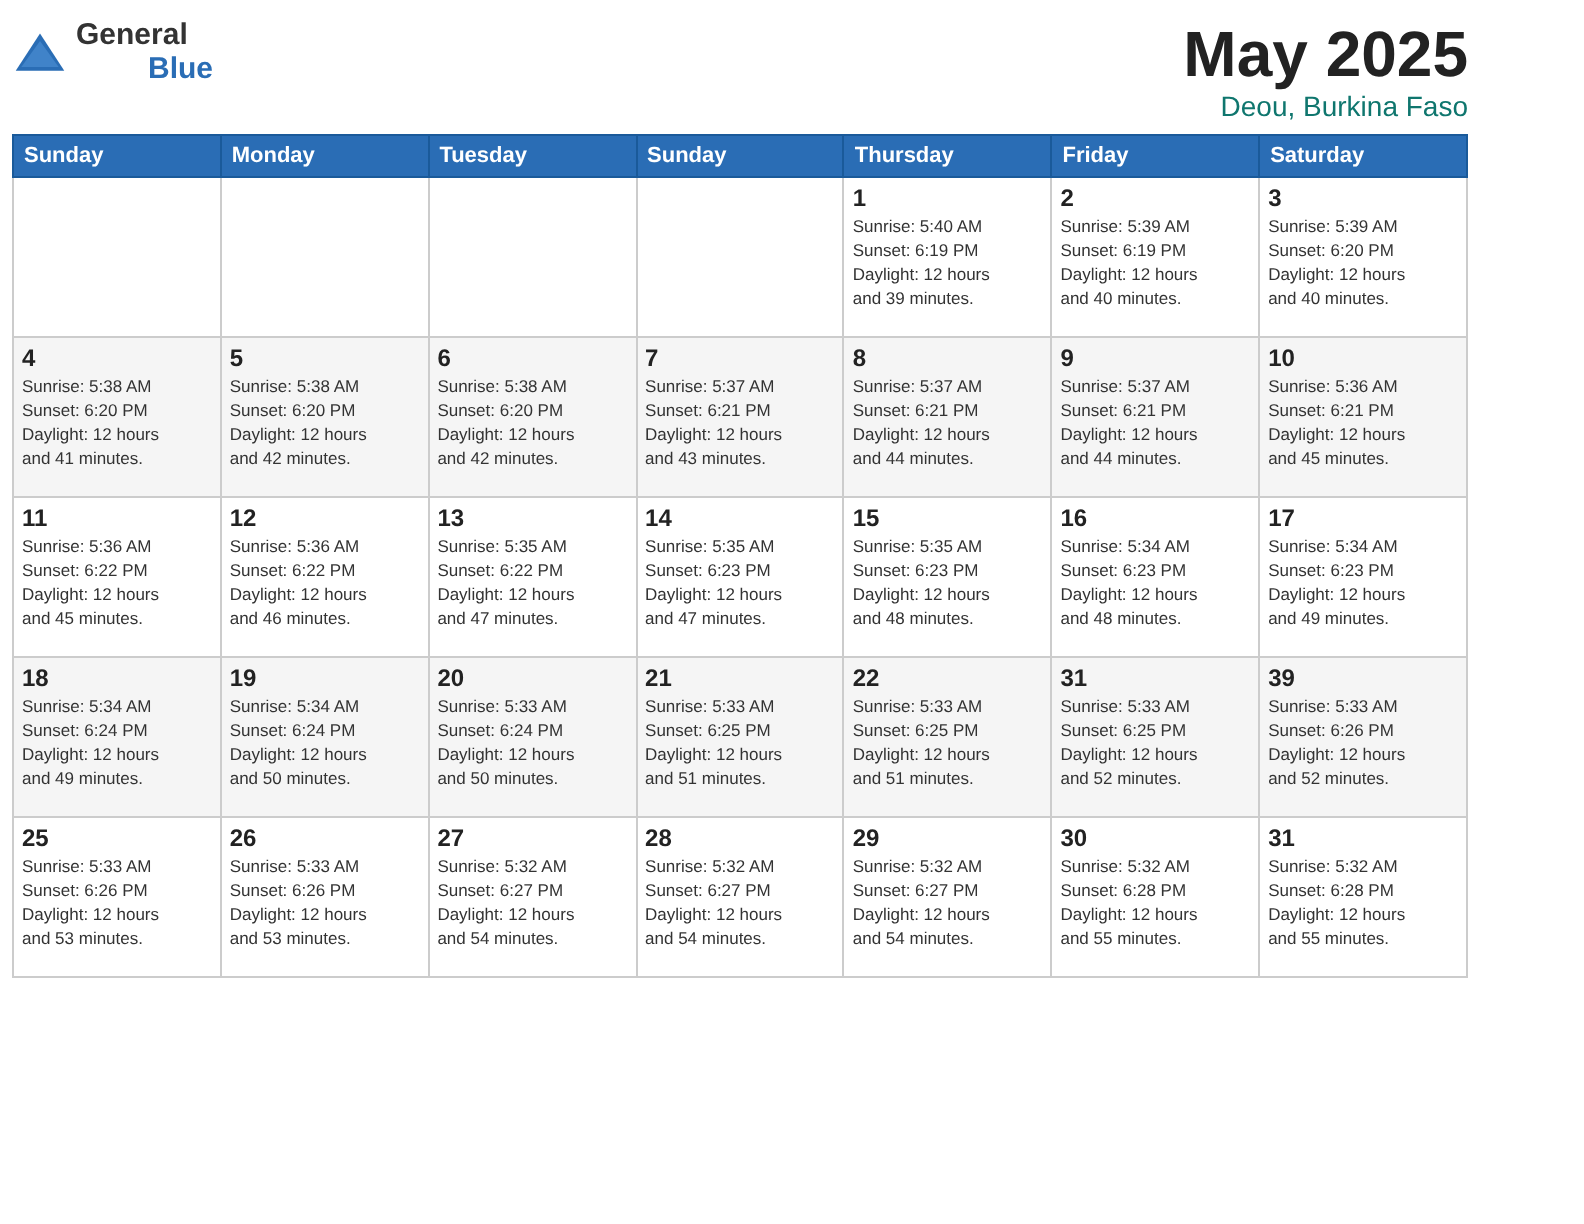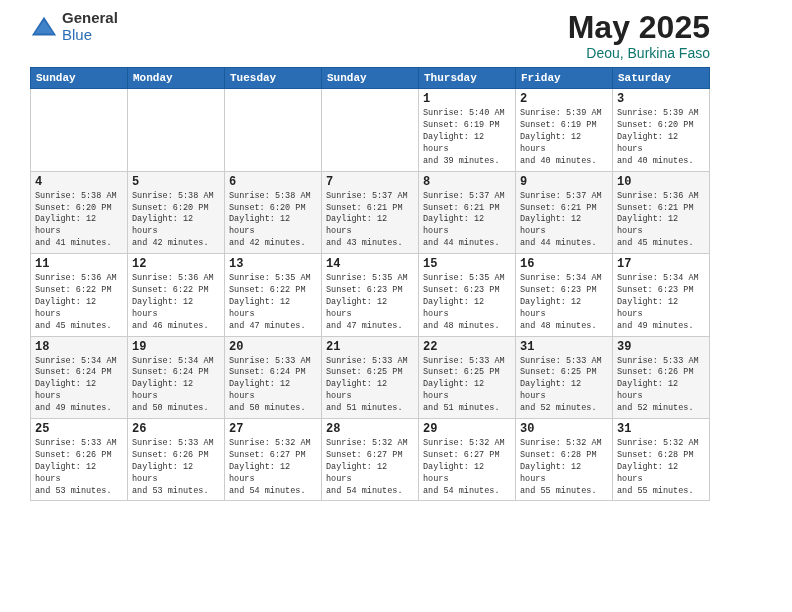--- a/index.html
+++ b/index.html
@@ -6,21 +6,21 @@
     body {
       width: 792px;
       height: 612px;
       font-family: Arial, sans-serif;
       background: #fff;
       overflow: hidden;
     }
     .page {
       width: 740px;
       height: 612px;
-      padding: 10px 30px;
+      padding: 10px 6px;
     }
     .header {
       display: flex;
       justify-content: space-between;
       align-items: flex-start;
       margin-bottom: 6px;
     }
     .logo {
       display: flex;
       align-items: center;
@@ -31,22 +31,23 @@
       flex-direction: column;
       line-height: 1.1;
     }
     .logo-general {
       font-size: 15px;
       font-weight: bold;
       color: #333;
     }
     .logo-blue {
       font-size: 15px;
-      font-weight: normal;
+      font-weight: bold;
       color: #2a6db5;
+      margin-left: 36px;
     }
     .logo-icon {
       width: 28px;
       height: 28px;
     }
     .title-block {
       text-align: right;
     }
     .cal-title {
       font-size: 32px;
@@ -56,21 +57,20 @@
       margin-left: 16px;
     }
     .cal-subtitle {
       font-size: 14px;
       color: #0f766e;
     }
     .calendar-table {
       width: 100%;
       border-collapse: collapse;
       table-layout: fixed;
-      font-family: Liberation Mono, monospace;
     }
     .calendar-table th {
       background: #2a6db5;
       color: #fff;
       font-size: 11px;
       font-weight: bold;
       padding: 4px 5px;
       text-align: left;
       border: 1px solid #1a5a9a;
     }

